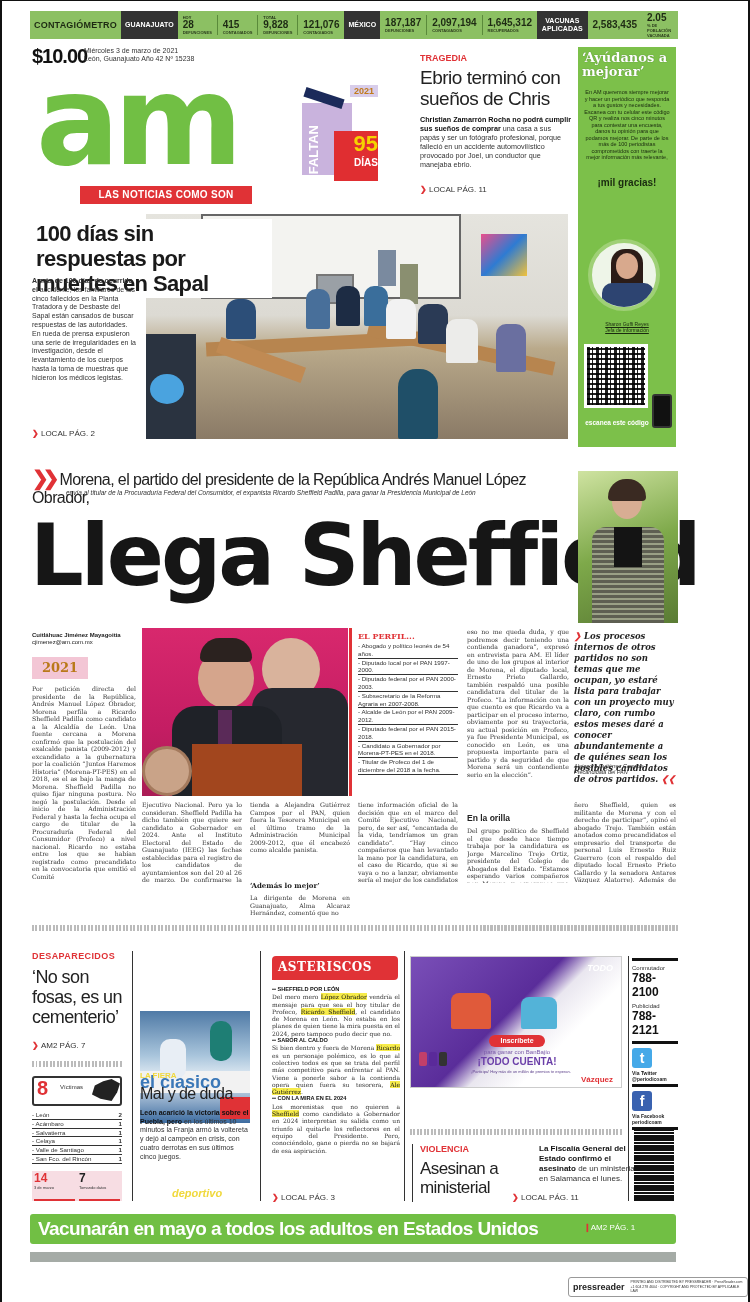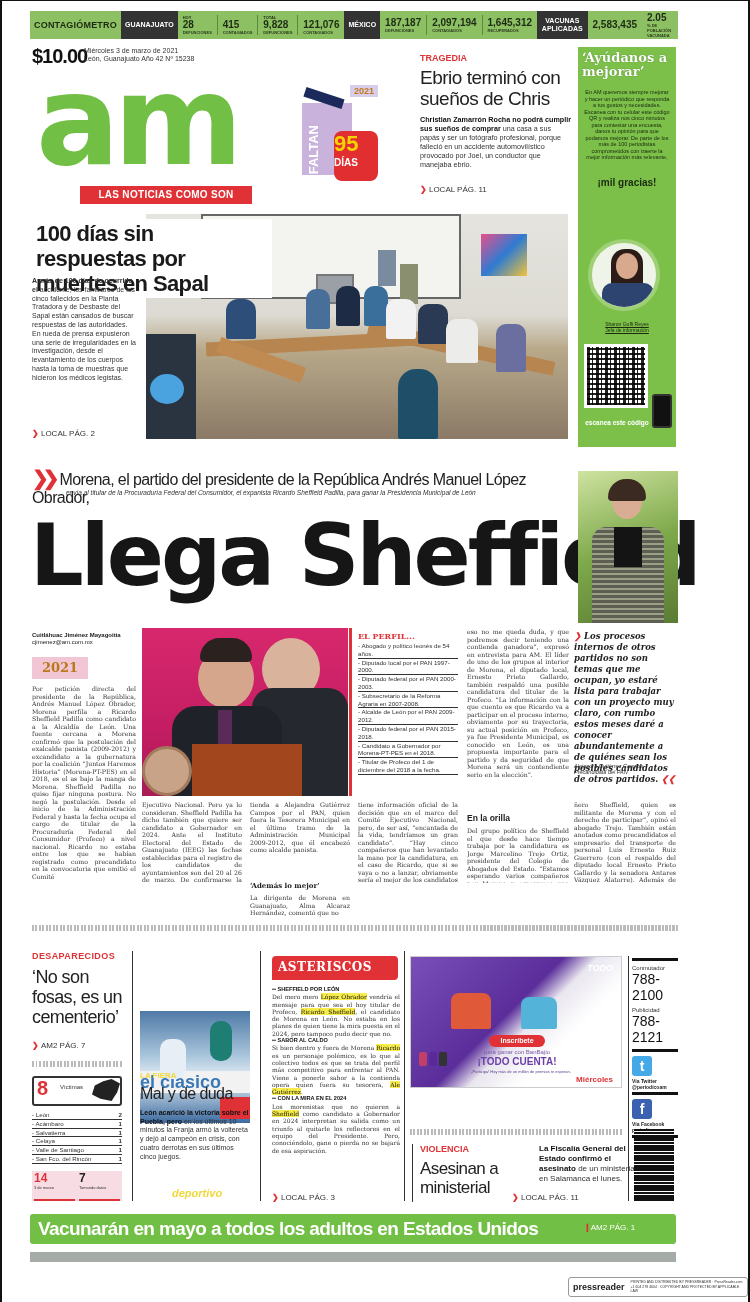--- a/index.html
+++ b/index.html
@@ -16,21 +16,21 @@
 #topbar .sep{width:1px;background:#5a8a3a;margin:4px 0}
 
 #price{left:30px;top:44px;font-size:20px;font-weight:bold;color:#111;letter-spacing:-1px}
 #dateline{left:82px;top:46px;font-size:7px;line-height:8px;color:#333}
 #logo{left:34px;top:58px;font-size:124px;font-weight:bold;color:#71bf44;letter-spacing:-6px;line-height:124px;font-family:"DejaVu Sans",sans-serif}
 #slogan{left:78px;top:185px;width:172px;height:18px;background:#e03236;color:#fff;font-size:10px;font-weight:bold;text-align:center;line-height:18px;letter-spacing:.3px}
 #faltan{left:300px;top:84px;width:78px;height:100px}
 #faltan .bg{position:absolute;left:0;top:18px;width:50px;height:72px;background:#c9b3dd}
 #faltan .fal{position:absolute;left:4px;top:40px;writing-mode:vertical-rl;transform:rotate(180deg);font-size:13px;font-weight:bold;color:#fff}
 #faltan .yr{position:absolute;left:48px;top:0px;background:#d8cdea;font-size:9px;font-weight:bold;color:#c17a1b;padding:1px 4px}
-#faltan .box{position:absolute;left:32px;top:46px;width:44px;height:50px;background:#e02e31;border-radius:8px;text-align:left}
+#faltan .box{position:absolute;left:32px;top:46px;width:44px;height:50px;background:#e02e31;border-radius:0;text-align:right}
 #faltan .num{font-size:22px;font-weight:bold;color:#f5d300;line-height:26px}
 #faltan .dias{font-size:10px;font-weight:bold;color:#fff}
 #faltan .arm{position:absolute;left:2px;top:8px;width:40px;height:10px;background:#1b2a5a;transform:rotate(18deg)}
 
 #trag-kicker{left:418px;top:52px;font-size:9px;font-weight:bold;color:#e03236}
 #trag-title{left:418px;top:66px;font-size:19px;line-height:21px;color:#222;width:160px;letter-spacing:-.5px}
 #trag-body{left:418px;top:114px;width:152px;font-size:7.2px;line-height:9px;color:#333}
 #trag-body b{color:#111}
 #trag-ref{left:418px;top:184px;font-size:8px;color:#333}
 .redmark{color:#e03236;font-weight:bold}
@@ -104,21 +104,21 @@
 #ast-ref{left:270px;top:1192px;font-size:8px;color:#333}
 #ad{left:408px;top:955px;width:212px;height:132px;background:linear-gradient(135deg,#7a4fb8 0,#5a2d9a 45%,#e9e6ef 55%,#fff 70%);overflow:hidden;border:1px solid #ccc}
 #vio-kicker{left:418px;top:1143px;font-size:9px;font-weight:bold;color:#e03236}
 #vio-title{left:418px;top:1158px;width:88px;font-size:17px;line-height:19px;color:#222;letter-spacing:-.6px}
 #vio-body{left:537px;top:1143px;width:108px;font-size:8px;line-height:10px;color:#333}
 #vio-body b{color:#111}
 #vio-ref{left:510px;top:1192px;font-size:8px;color:#333}
 #contact{left:630px;top:955px;width:46px}
 #contact .bar{height:3px;background:#111;margin:2px 0 4px}
 #contact .l{font-size:6px;color:#333}
-#contact .v{font-size:14px;font-weight:normal;color:#111;margin-bottom:4px}
+#contact .v{font-size:12px;font-weight:bold;color:#111;margin-bottom:4px}
 #contact .icn{width:20px;height:20px;border-radius:3px;color:#fff;font-weight:bold;font-size:14px;text-align:center;line-height:20px;margin:4px 0 2px}
 #contact .s{font-size:5px;line-height:6px;color:#222;font-weight:bold}
 #barcode{left:632px;top:1128px;width:40px;height:72px;background:repeating-linear-gradient(0deg,#111 0 6px,#fff 6px 7px,#111 7px 9px,#fff 9px 10px)}
 #banner{left:28px;top:1213px;width:646px;height:30px;background:#71bf44;border-radius:3px}
 #banner-text{left:36px;top:1216px;font-size:19px;font-weight:bold;color:#fff;letter-spacing:-.6px;line-height:24px}
 #banner-ref{left:582px;top:1222px;font-size:8px;color:#fff}
 #graybar{left:28px;top:1251px;width:646px;height:10px;background:#a5aba6}
 #pressreader{left:566px;top:1276px;width:180px;height:20px;border:1px solid #999;border-radius:3px;display:flex;align-items:center;padding:0 4px;gap:6px}
 #pressreader .p{font-size:9px;font-weight:bold;color:#222}
 #pressreader .fine{font-size:3.5px;line-height:4.5px;color:#333}
@@ -378,21 +378,21 @@
   <div class="ph-el" style="right:8px;top:6px;font-size:9px;font-weight:bold;color:#fff;font-style:italic">TODO</div>
   <div class="ph-el" style="left:40px;top:36px;width:40px;height:36px;background:#e05a3a;border-radius:8px 8px 2px 2px"></div>
   <div class="ph-el" style="left:110px;top:40px;width:36px;height:32px;background:#53b3d8;border-radius:8px 8px 2px 2px"></div>
   <div class="ph-el" style="left:78px;top:78px;width:56px;height:12px;background:#e03236;border-radius:6px;color:#fff;font-size:7px;font-weight:bold;text-align:center;line-height:12px">Inscríbete</div>
   <div class="ph-el" style="left:0;width:212px;top:92px;text-align:center;font-size:6px;color:#7a5aa8">para ganar con BanBajío</div>
   <div class="ph-el" style="left:0;width:212px;top:99px;text-align:center;font-size:10px;font-weight:bold;color:#6a3ea8">¡TODO CUENTA!</div>
   <div class="ph-el" style="left:40px;width:140px;top:112px;text-align:center;font-size:4px;color:#5b3f8a">¡Participa! Hoy más de un millón de premios te esperan.</div>
   <div class="ph-el" style="left:8px;top:95px;width:8px;height:14px;background:#c23f6a;border-radius:2px"></div>
   <div class="ph-el" style="left:18px;top:95px;width:8px;height:14px;background:#5a2a9a;border-radius:2px"></div>
   <div class="ph-el" style="left:28px;top:95px;width:8px;height:14px;background:#333;border-radius:2px"></div>
-  <div class="ph-el" style="right:8px;top:118px;font-size:8px;font-weight:bold;color:#e03236">Miércoles</div>
+  <div class="ph-el" style="right:8px;top:118px;font-size:8px;font-weight:bold;color:#e03236">Vázquez</div>
 </div>
 <div class="dash" style="left:408px;top:1128px;width:212px"></div>
 
 <div class="vline" style="left:410px;top:1143px;height:58px"></div>
 <div id="vio-kicker" class="abs">VIOLENCIA</div>
 <div id="vio-title" class="abs">Asesinan a ministerial</div>
 <div id="vio-body" class="abs"><b>La Fiscalía General del Estado confirmó el asesinato</b><span> de un ministerial en Salamanca el lunes.</span></div>
 <div id="vio-ref" class="abs"><span class="redmark">❯ </span><span>LOCAL PÁG. 11</span></div>
 
 <div class="vline" style="left:626px;top:955px;height:245px"></div>

